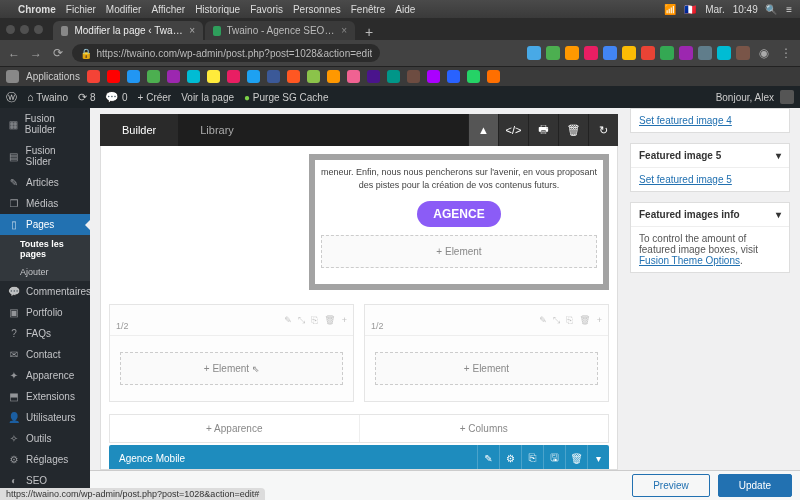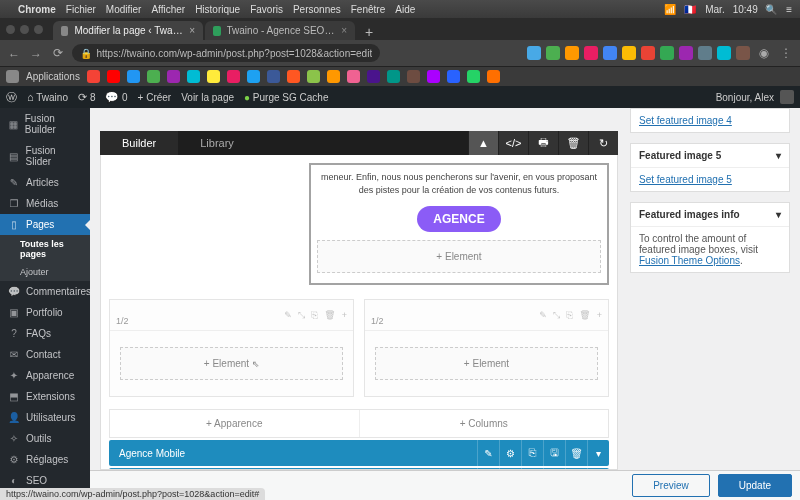--- a/index.html
+++ b/index.html
@@ -49,21 +49,21 @@
 .sb-sub { background: #32373c; padding: 4px 8px 4px 20px; color: #c3c4c7; font-size: 9px; }
 .sb-sub.strong { color: #fff; font-weight: 600; }
 .sb-ico { width: 12px; display: inline-block; text-align: center; opacity: .7; }
 
 
 .content { flex: 1; display: flex; flex-direction: column; overflow: hidden; }
 .content-body { flex: 1; display: flex; gap: 12px; padding: 0 10px 0 10px; overflow: hidden; }
 
 
 .builder-col { flex: 1; display: flex; flex-direction: column; }
-.builder-tabs { background: #1e1e1e; display: flex; align-items: stretch; height: 24px; border-radius: 2px 2px 0 0; margin-top: 23px; }
+.builder-tabs { background: #1e1e1e; display: flex; align-items: stretch; height: 32px; border-radius: 2px 2px 0 0; margin-top: 6px; }
 .builder-tabs .tabbtn { color: #aaa; padding: 0 22px; display: flex; align-items: center; font-size: 11px; cursor: pointer; }
 .builder-tabs .tabbtn.active { color: #fff; background: #2a2a2a; }
 .builder-tabs .tools { margin-left: auto; display: flex; }
 .builder-tabs .tools span { width: 30px; display: flex; align-items: center; justify-content: center; color: #fff; background: #333; border-left: 1px solid #222; font-size: 11px; cursor: pointer; }
 .builder-tabs .tools span:first-child { background: #555; }
 
 .canvas { background: #fff; border: 1px solid #ddd; border-top: none; padding: 8px; flex: 1; overflow: auto; }
 .text-block { color: #444; font-size: 9px; text-align: center; max-width: 280px; margin: 0 auto 10px; line-height: 1.4; }
 .pill { background: #8b5cf6; color: #fff; padding: 6px 16px; border-radius: 16px; font-size: 12px; font-weight: 600; display: block; width: fit-content; margin: 6px auto 8px; cursor: pointer; }
 .add-elem { border: 1px dashed #ccc; color: #888; text-align: center; padding: 10px; font-size: 10px; margin: 6px auto; background: #fafafa; cursor: pointer; }
@@ -290,21 +290,21 @@
           <div class="tools">
             <span>▲</span>
             <span>&lt;/&gt;</span>
             <span>🖶</span>
             <span>🗑</span>
             <span>↻</span>
           </div>
         </div>
 
         <div class="canvas">
-          <div style="width:60%;margin-left:auto;border:2px solid #a3a3a3;padding:6px 6px 4px">
+          <div style="width:60%;margin-left:auto;border:6px solid #a3a3a3;padding:6px 6px 10px">
             <div class="text-block">meneur. Enfin, nous nous pencherons sur l'avenir, en vous proposant des pistes pour la création de vos contenus futurs.</div>
             <span class="pill">AGENCE</span>
             <div class="add-elem" style="width:auto">+  Element</div>
           </div>
 
           <div class="row">
             <div class="col">
               <div class="col-head">
                 <span class="lbl">1/2</span>
                 <span class="ico">✎</span>

